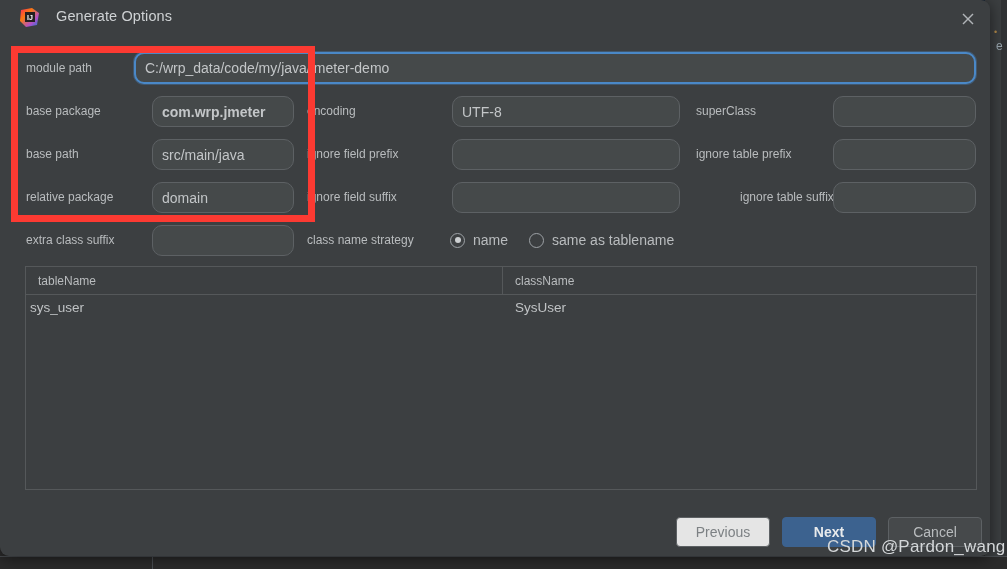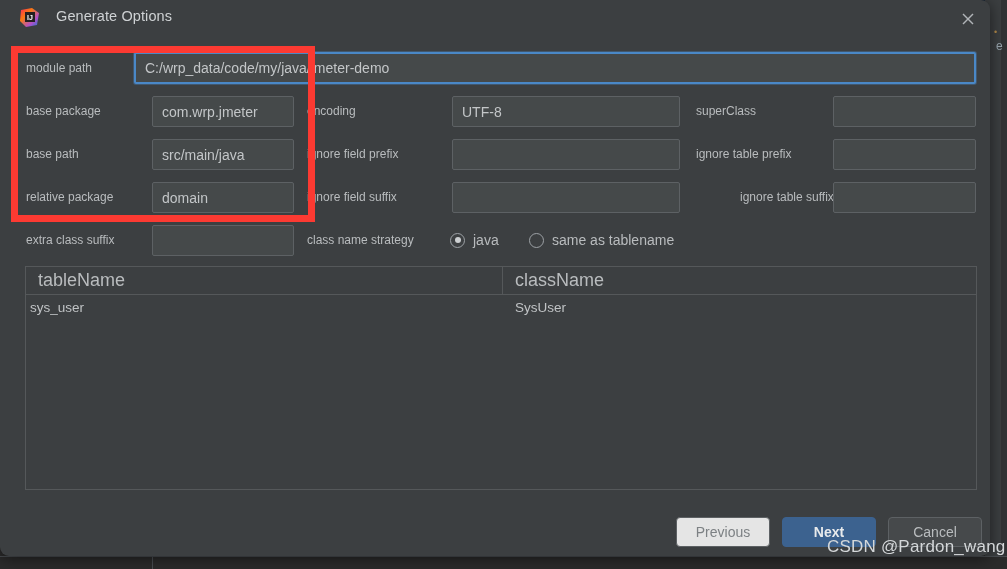--- a/index.html
+++ b/index.html
@@ -88,21 +88,21 @@
 
   
   .frow-label {
     position: absolute;
     font-size: 12px; color: #b9bcbe; white-space: nowrap; line-height: 1;
   }
   .ffield {
     position: absolute;
     background: #45494a;
     border: 1px solid #5d6164;
-    border-radius: 2px;
+    border-radius: 10px;
     font-size: 14px; color: #c3c6c8;
     padding: 0 9px;
     display: flex; align-items: center;
     overflow: hidden; white-space: nowrap;
   }
   .ffield.focused {
     border: 2px solid #4a88c7;
     background: #45494a;
     box-shadow: 0 0 0 1px rgba(74,136,199,.35);
   }
@@ -134,21 +134,21 @@
     background: #3c3f41;
     border: 1px solid #55585a;
   }
   #table-head {
     position: relative; height: 28px;
     background: #3c3f41;
     border-bottom: 1px solid #55585a;
     display: flex;
   }
   #table-head .th {
-    font-size: 18px; color: #b9bcbe;
+    font-size: 12px; color: #b9bcbe;
     display: flex; align-items: center;
     padding-left: 12px;
     height: 100%;
   }
   #table-head .th.col1 { width: 477px; border-right: 1px solid #55585a; }
   #table-head .th.col2 { flex: 1; }
   .trow { display: flex; height: 24px; }
   .trow .td {
     font-size: 13.5px; color: #c0c3c5;
     display: flex; align-items: center;
@@ -235,21 +235,21 @@
         <line x1="8" y1="8" x2="18" y2="18" stroke="#b0b4b7" stroke-width="1.4"></line>
         <line x1="18" y1="8" x2="8" y2="18" stroke="#b0b4b7" stroke-width="1.4"></line>
       </svg>
     </div>
   </div>
 
   <div class="frow-label" style="left:26px; top:62px;">module path</div>
   <div class="ffield focused" style="left:134px; top:52px; width:842px; height:32px;">C:/wrp_data/code/my/java/jmeter-demo</div>
 
   <div class="frow-label" style="left:26px; top:105px;">base package</div>
-  <div class="ffield" style="left:152px; top:96px; width:142px; height:31px;">com.wrp.jmeter</div>
+  <div class="ffield" style="left:152px; top:96px; width:142px; height:31px;font-weight:bold;">com.wrp.jmeter</div>
 
   <div class="frow-label" style="left:307px; top:105px;">encoding</div>
   <div class="ffield" style="left:452px; top:96px; width:228px; height:31px;">UTF-8</div>
 
   <div class="frow-label" style="left:696px; top:105px;">superClass</div>
   <div class="ffield" style="left:833px; top:96px; width:143px; height:31px;"></div>
 
   <div class="frow-label" style="left:26px; top:148px;">base path</div>
   <div class="ffield" style="left:152px; top:139px; width:142px; height:31px;">src/main/java</div>
 
@@ -268,21 +268,21 @@
   <div class="frow-label" style="left:696px; top:191px;margin-left:44px;">ignore table suffix</div>
   <div class="ffield" style="left:833px; top:182px; width:143px; height:31px;"></div>
 
   <div class="frow-label" style="left:26px; top:234px;">extra class suffix</div>
   <div class="ffield" style="left:152px; top:225px; width:142px; height:31px;"></div>
 
   <div class="frow-label" style="left:307px; top:234px;">class name strategy</div>
 
   <div class="radio-wrap" style="left:450px; top:232px;">
     <span class="radio-dot on"></span>
-    <span class="radio-label">java</span>
+    <span class="radio-label">name</span>
   </div>
 
   <div class="radio-wrap" style="left:529px; top:232px;">
     <span class="radio-dot"></span>
     <span class="radio-label">same as tablename</span>
   </div>
 
   <div id="table-wrap">
     <div id="table-head">
       <div class="th col1">tableName</div>

